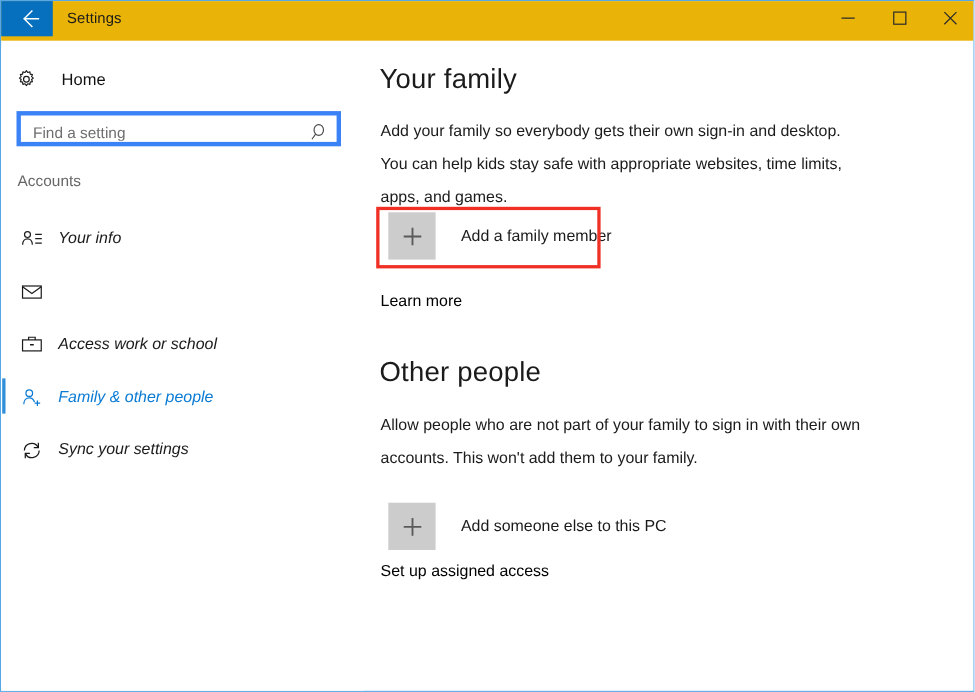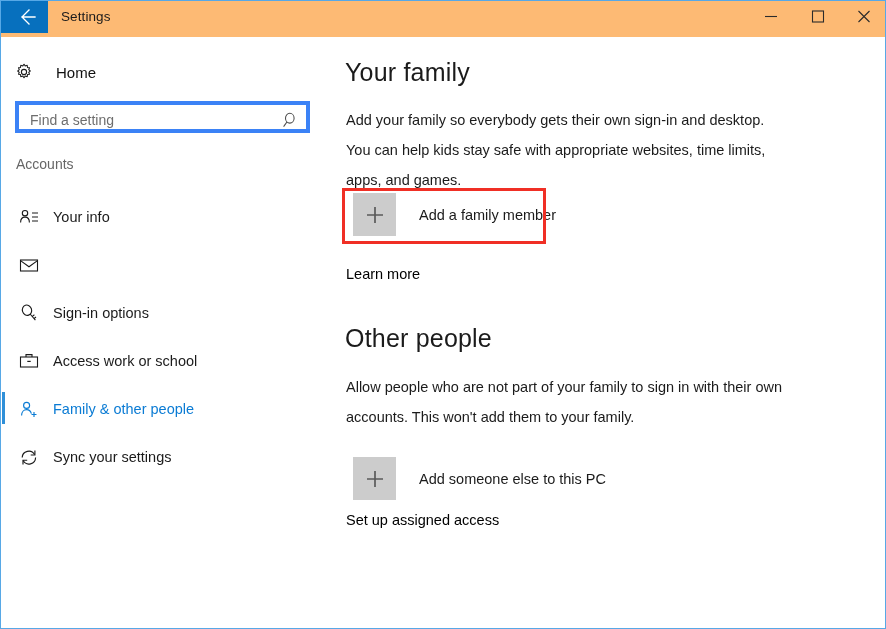--- a/index.html
+++ b/index.html
@@ -21,21 +21,21 @@
     background: #ffffff;
     overflow: hidden;
   }
 
   
   #titlebar {
     position: absolute;
     left: 0; top: 0;
     width: 884px;
     height: 36px;
-    background: #fdba74;
+    background: #eab308;
   }
   #back-button {
     position: absolute;
     left: 0; top: 0;
     width: 47px;
     height: 32px;
     background: #0770be;
     border: none;
     padding: 0;
     cursor: default;
@@ -134,20 +134,21 @@
     top: 113px;
     font-size: 14px;
     color: #666666;
   }
 
   #nav-list {
     position: absolute;
     left: 0;
     top: 150px;
     width: 330px;
+    font-style: italic;
   }
   .nav-item {
     position: relative;
     height: 48px;
     display: flex;
     align-items: center;
     cursor: default;
   }
   .nav-item .accent {
     position: absolute;
@@ -323,30 +324,20 @@
       <div class="nav-item">
         <span class="accent"></span>
         <span class="nav-icon">
           <svg width="20" height="16" viewBox="0 0 20 16" fill="none" aria-hidden="true">
             <rect x="1.5" y="3" width="17" height="11" stroke="currentColor" stroke-width="1.1" fill="none"></rect>
             <path d="M1.5 3.6 L10 9.8 L18.5 3.6" stroke="currentColor" stroke-width="1.1" fill="none"></path>
           </svg>
         </span>
       </div>
 
-      <div class="nav-item">
-        <span class="accent"></span>
-        <span class="nav-icon">
-          <svg width="20" height="20" viewBox="0 0 20 20" fill="none" aria-hidden="true">
-            <ellipse cx="8" cy="7.2" rx="4.6" ry="5.2" stroke="currentColor" stroke-width="1.1" fill="none" transform="rotate(-18 8 7.2)"></ellipse>
-            <path d="M11.1 11 L16.4 17.2 M13.6 13.1 L15.4 11.8 M15.4 15.2 L17 14" stroke="currentColor" stroke-width="1.1"></path>
-          </svg>
-        </span>
-        <span class="nav-text">Sign-in options</span>
-      </div>
 
       <div class="nav-item">
         <span class="accent"></span>
         <span class="nav-icon">
           <svg width="20" height="18" viewBox="0 0 20 18" fill="none" aria-hidden="true">
             <rect x="1.5" y="5" width="17" height="10" stroke="currentColor" stroke-width="1.1" fill="none"></rect>
             <path d="M7 5 V2.6 H13 V5" stroke="currentColor" stroke-width="1.1" fill="none"></path>
             <path d="M8.3 9.4 H11.7" stroke="currentColor" stroke-width="1.2"></path>
           </svg>
         </span>

